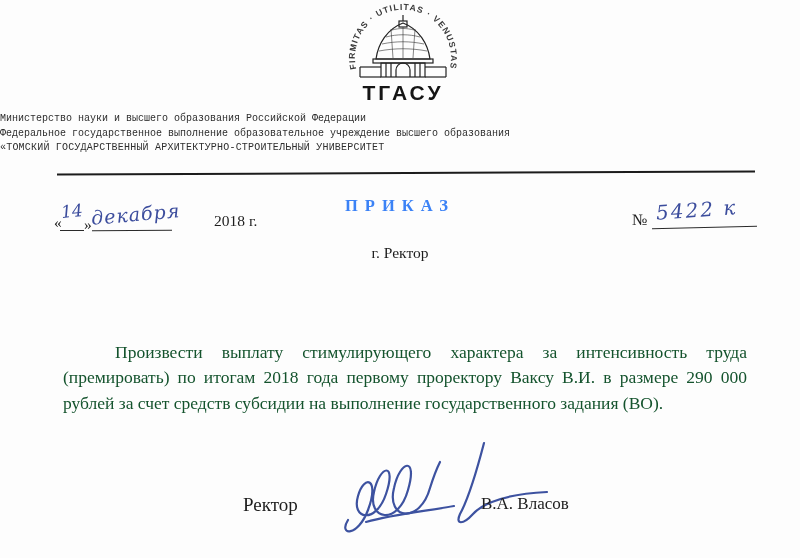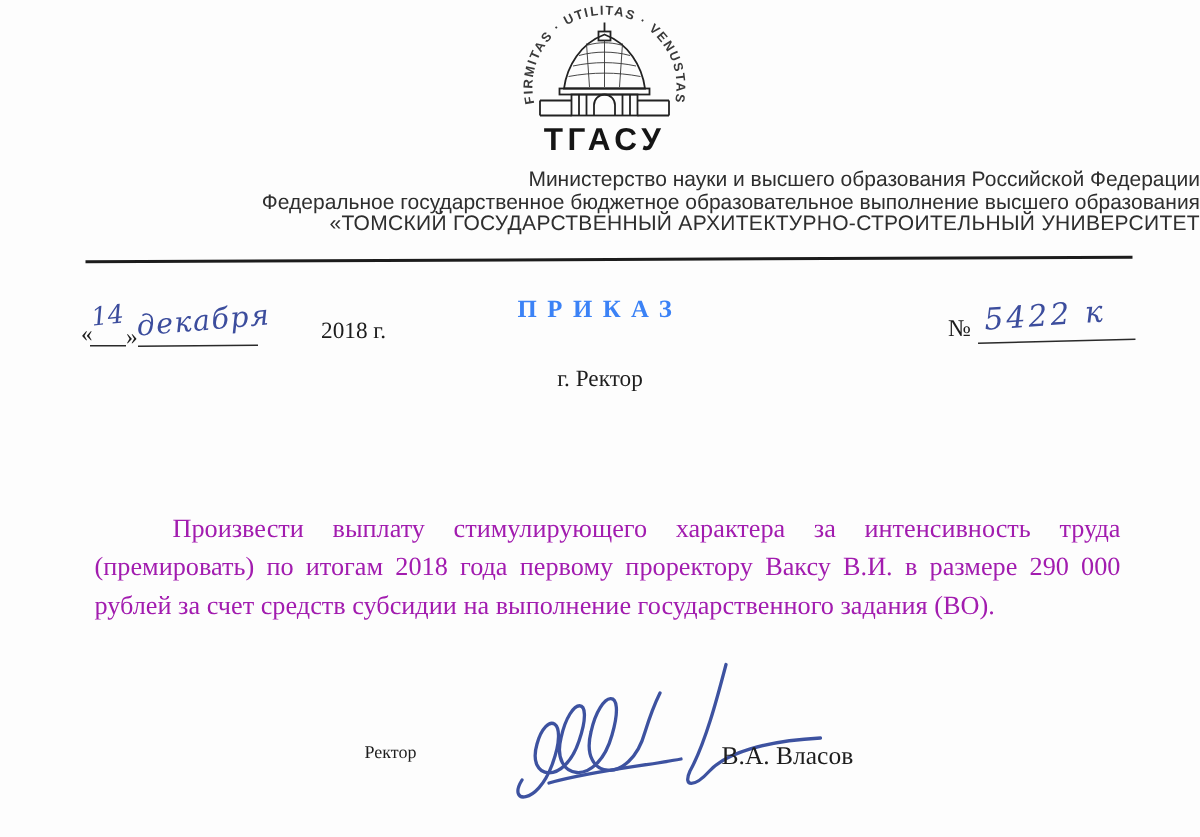--- a/index.html
+++ b/index.html
@@ -4,22 +4,22 @@
 <style>
   html,body{margin:0;padding:0;background:#ffffff;}
   .page{
     position:relative;width:800px;height:558px;background:#fdfdfd;overflow:hidden;
     font-family:"Liberation Serif",serif;color:#1d1d1d;
   }
   
   .emblem{position:absolute;left:333px;top:2px;width:140px;height:104px;}
   
   .header{
-    position:absolute;left:0;top:112px;width:100%;text-align:right;
-    font-family:Liberation Sans, sans-serif;font-size:14px;line-height:14.6px;color:#2e2e2e;
+    position:absolute;left:0;top:112px;width:100%;text-align:left;
+    font-family:Liberation Mono, monospace;font-size:10px;line-height:14.6px;color:#2e2e2e;
   }
   .header .h-line3{letter-spacing:.2px;}
   
   .rule{position:absolute;left:57px;top:172px;width:698px;border-top:2px solid #1c1c1c;transform:rotate(-.25deg);}
   
   .order-title{
     position:absolute;left:0;top:196px;width:100%;text-align:center;
     font-size:16.5px;font-weight:600;letter-spacing:7px;color:#3b82f6;
   }
   
@@ -37,24 +37,24 @@
   
   .number-block{position:absolute;left:632px;top:198px;width:140px;height:36px;font-size:16px;}
   .num-label{position:absolute;left:0;top:13px;}
   .num-line{position:absolute;left:20px;top:29px;width:105px;border-bottom:1.5px solid #2a2a2a;transform:rotate(-1.4deg);}
   .hand-number{position:absolute;left:24px;top:0px;font-size:20px;transform:rotate(-4deg);letter-spacing:2px;}
   
   .city{position:absolute;left:0;top:244px;width:100%;text-align:center;font-size:15.5px;}
   
   .body-par{
     position:absolute;left:63px;top:322px;width:684px;
-    font-size:17.5px;line-height:25.5px;text-align:justify;text-indent:52px;color:#a21caf;
+    font-size:17.5px;line-height:25.5px;text-align:justify;text-indent:52px;color:#14532d;
   }
   
-  .sig-role{position:absolute;left:243px;top:494px;font-size:12px;}
+  .sig-role{position:absolute;left:243px;top:494px;font-size:19px;}
   .sig-name{position:absolute;left:481px;top:494px;font-size:17px;}
   .sig-svg{position:absolute;left:332px;top:440px;width:220px;height:95px;}
 </style>
 </head>
 <body>
 
 <div class="page">
 
   <svg class="emblem" viewBox="0 0 140 104">
     <defs>
@@ -94,21 +94,21 @@
       <line x1="27" y1="65" x2="27" y2="75"></line>
       <line x1="92" y1="65" x2="113" y2="65"></line>
       <line x1="92" y1="75" x2="113" y2="75"></line>
       <line x1="113" y1="65" x2="113" y2="75"></line>
     </g>
     <text x="70" y="98" text-anchor="middle" font-family="Liberation Sans, sans-serif" font-size="21" font-weight="bold" letter-spacing="3" fill="#151515">ТГАСУ</text>
   </svg>
 
   <div class="header">
     <div class="h-line1">Министерство науки и высшего образования Российской Федерации</div>
-    <div class="h-line2">Федеральное государственное бюджетное образовательное выполнение высшего образования</div>
+    <div class="h-line2">Федеральное государственное выполнение образовательное учреждение высшего образования</div>
     <div class="h-line3">«ТОМСКИЙ ГОСУДАРСТВЕННЫЙ АРХИТЕКТУРНО-СТРОИТЕЛЬНЫЙ УНИВЕРСИТЕТ</div>
   </div>
 
   <div class="rule"></div>
 
   <div class="order-title">ПРИКАЗ</div>
 
   <div class="date-block">
     <span class="q-open">«</span>
     <span class="hand hand-day">14</span>

